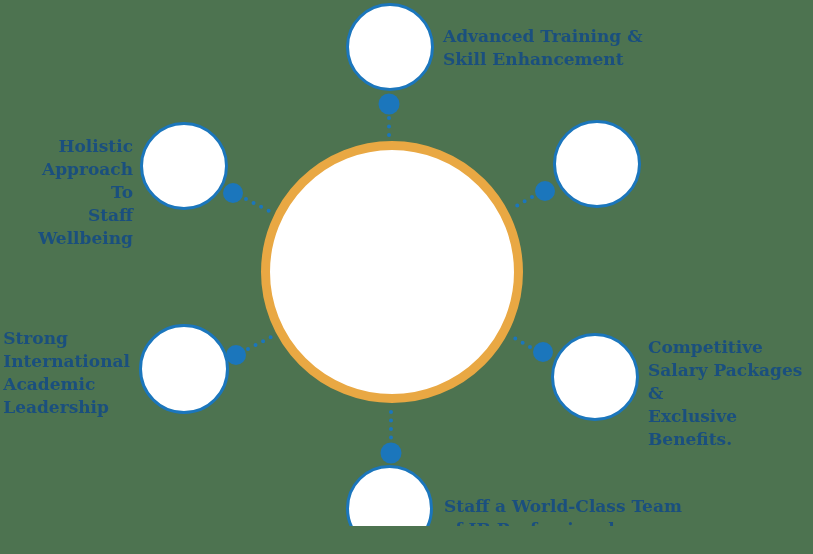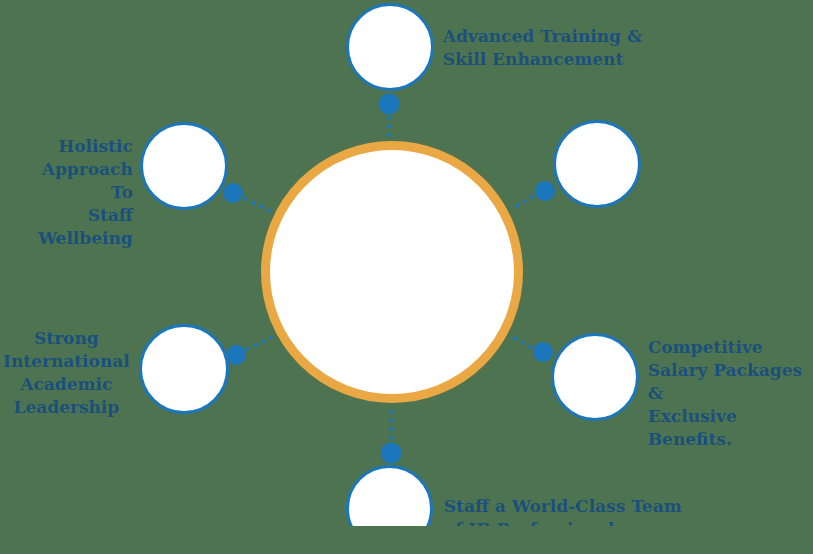--- a/index.html
+++ b/index.html
@@ -56,21 +56,21 @@
     font-size:17px;
     line-height:23px;
     font-weight:700;
     white-space:pre-line;
   }
   .label-top{left:443px;top:25px;}
   .label-top-right{left:648px;top:134px;}
   .label-bottom-right{left:648px;top:336px;width:170px;}
   .label-bottom{left:444px;top:495px;}
   .label-top-left{right:680px;top:135px;text-align:right;margin-left:33px;}
-  .label-bottom-left{right:683px;top:327px;text-align:center;}
+  .label-bottom-left{right:683px;top:327px;text-align:left;}
 </style>
 </head>
 <body>
 
 <div class="canvas">
 
   <svg class="connectors" viewBox="0 0 813 554" xmlns="http://www.w3.org/2000/svg">
     <g stroke="#1b76bc" stroke-width="4" stroke-linecap="round" stroke-dasharray="0 8.5" fill="none">
       <line x1="389" y1="118" x2="389" y2="138"></line>
       <line x1="246" y1="199" x2="271" y2="212"></line>

